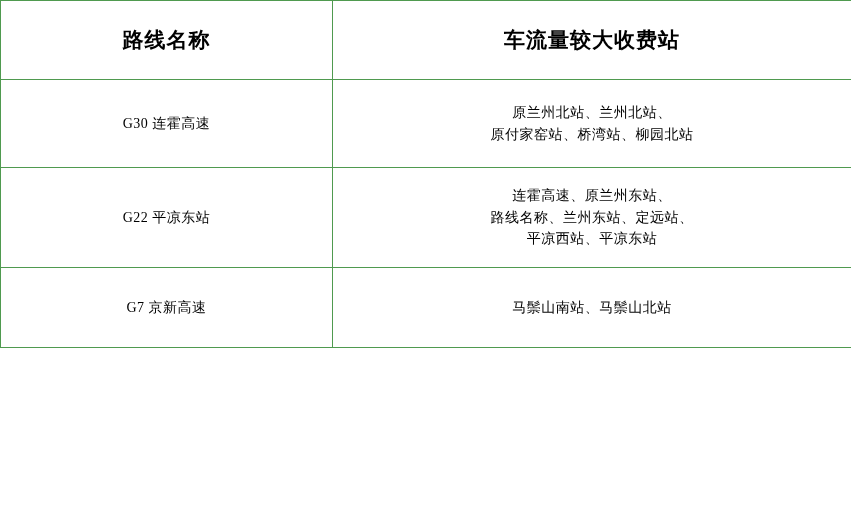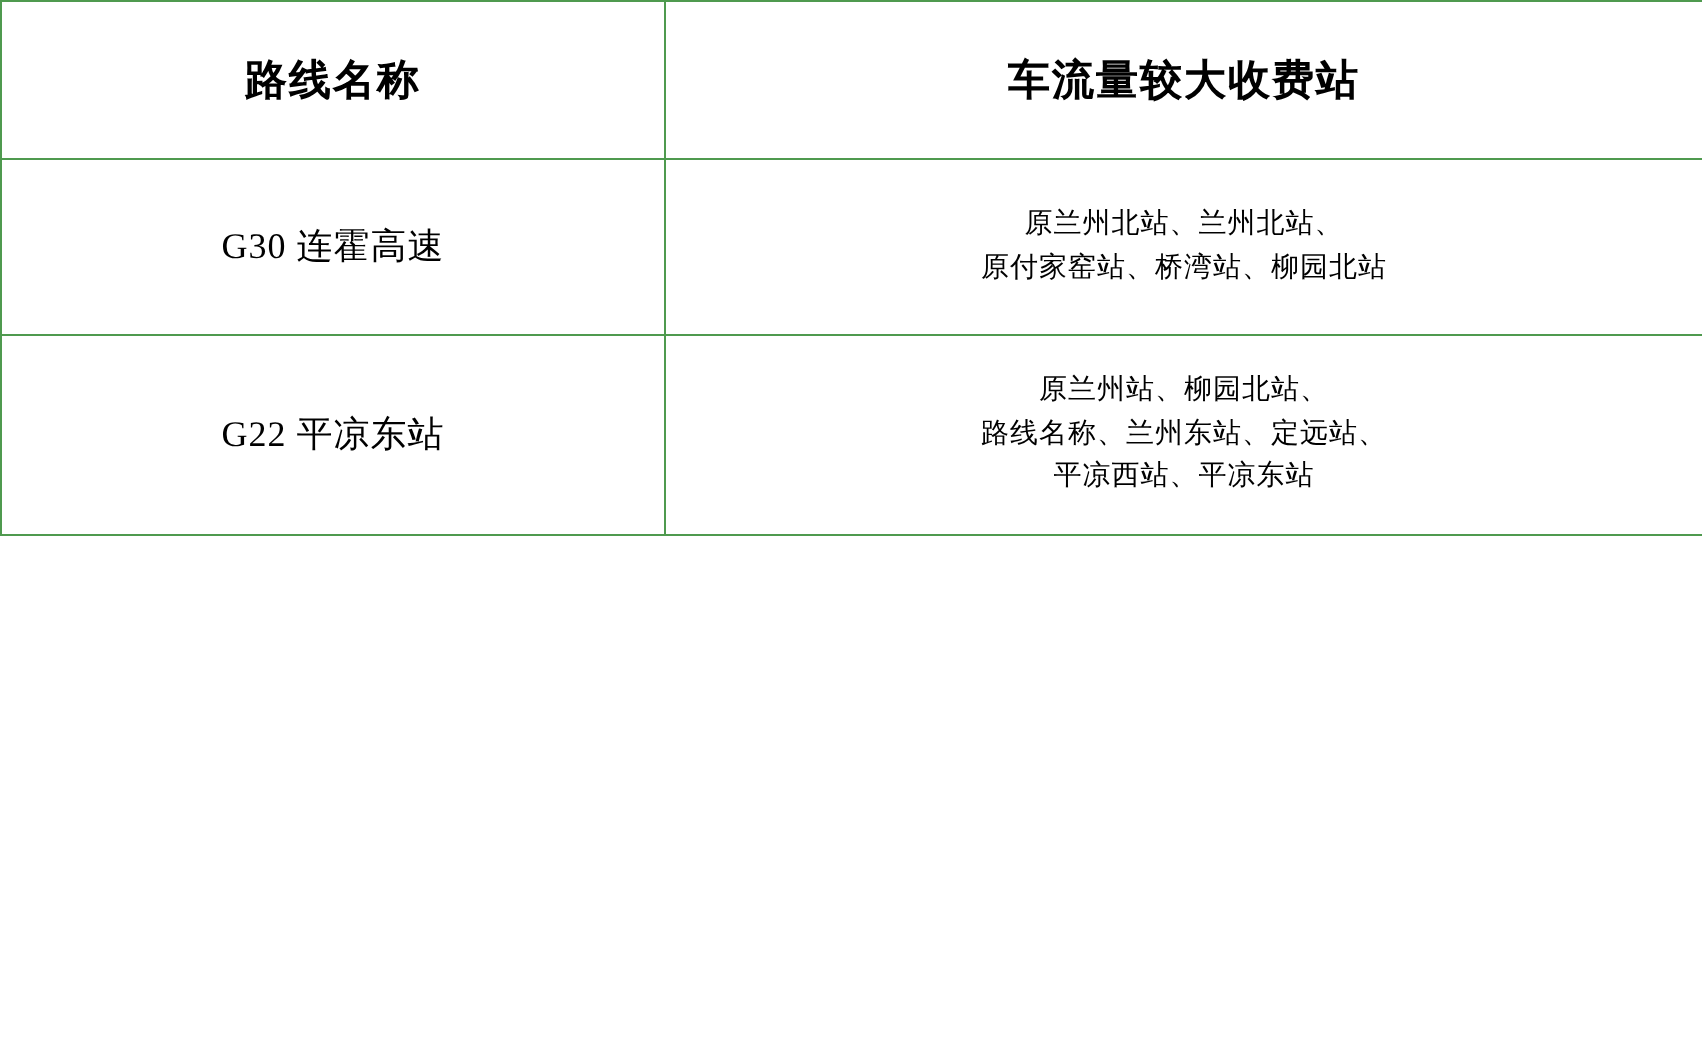--- a/index.html
+++ b/index.html
@@ -36,21 +36,21 @@
   col.col-stations { width: 519px; }
 
   th.header-cell {
     font-weight: bold;
     font-size: 21px;
     height: 66px;
     letter-spacing: 1px;
     margin-top: 40px;
   }
   td.route-cell {
-    font-size: 18px;
+    font-size: 14px;
     letter-spacing: 0.5px;
   }
   td.stations-cell {
     font-size: 14px;
     letter-spacing: 0.5px;
   }
   .station-line {
     display: block;
     white-space: nowrap;
   }
@@ -80,20 +80,26 @@
       <tr class="r-h1">
         <td class="route-cell">G30 连霍高速</td>
         <td class="stations-cell">
           <span class="station-line">原兰州北站、兰州北站、</span>
           <span class="station-line">原付家窑站、桥湾站、柳园北站</span>
         </td>
       </tr>
       <tr class="r-h2">
         <td class="route-cell">G22 平凉东站</td>
         <td class="stations-cell">
-          <span class="station-line">原兰州站、柳园北站、</span>
+          <span class="station-line">连霍高速、原兰州东站、</span>
           <span class="station-line">路线名称、兰州东站、定远站、</span>
           <span class="station-line">平凉西站、平凉东站</span>
+        </td>
+      </tr>
+      <tr class="r-h6">
+        <td class="route-cell">G7 京新高速</td>
+        <td class="stations-cell">
+          <span class="station-line">马鬃山南站、马鬃山北站</span>
         </td>
       </tr>
     </tbody>
   </table>
 </div>
 
 </body></html>

